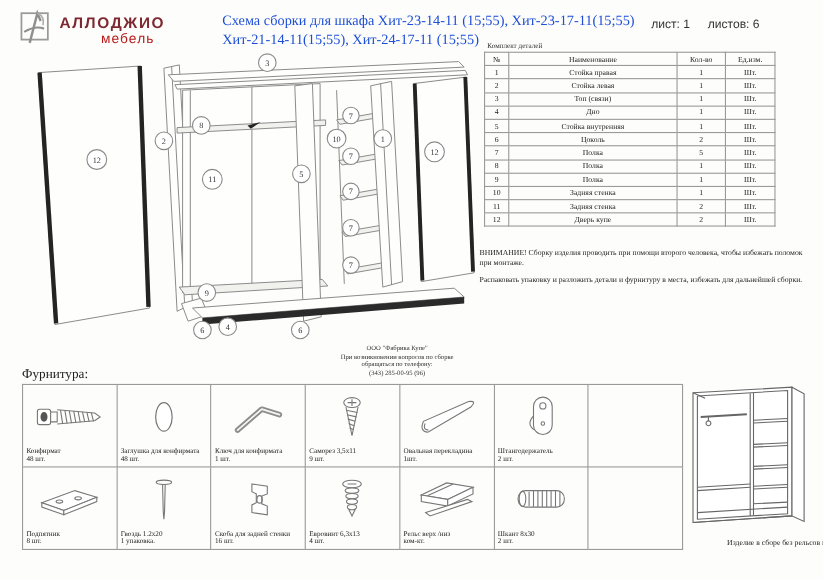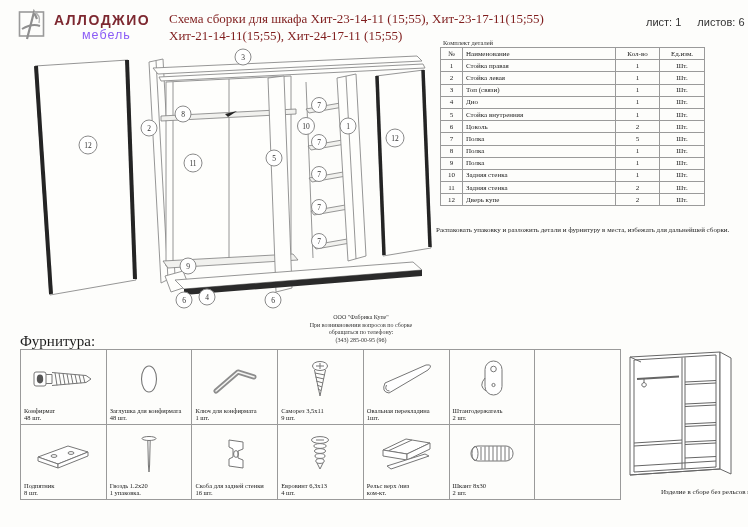--- a/index.html
+++ b/index.html
@@ -9,51 +9,51 @@
     position:relative; width:748px; height:527px; overflow:hidden;
     background:#fdfdfb; font-family:"Liberation Serif", serif; color:#222;
   }
   
   .logo { position:absolute; left:18px; top:9px; display:flex; align-items:flex-start; }
   .logo-mark { width:27px; height:33px; margin-right:9px; }
   .logo-text { line-height:1; padding-top:4px; }
   .brand { font-family:"Liberation Sans", sans-serif; font-weight:bold; font-size:14px;
            letter-spacing:1.5px; color:#7d2830; }
   .brand-sub { font-family:"Liberation Sans", sans-serif; font-size:12.5px; letter-spacing:1px;
-           color:#8b5cf6; margin-top:2px; padding-left:28px; }
-  .title { position:absolute; left:169px; top:10px; width:440px;
-           font-size:13px; line-height:17px; color:#7f1d1d; }
-  .sheetinfo { position:absolute; left:646px; top:16px; font-family:"Liberation Sans", sans-serif;
+           color:#b91c1c; text-align:center; margin-top:2px; padding-left:28px; }
+  .title { position:absolute; left:202px; top:10px; width:440px;
+           font-size:13px; line-height:17px; color:#1d4ed8; }
+  .sheetinfo { position:absolute; left:592px; top:16px; font-family:"Liberation Sans", sans-serif;
            font-size:11px; color:#333; display:flex; gap:16px; white-space:nowrap; }
   
   .parts-caption { position:absolute; left:443px; top:39px; font-size:6.5px; color:#333; }
   .parts { position:absolute; left:440px; top:47px; width:264px; border-collapse:collapse;
            font-size:7px; color:#222; table-layout:fixed; }
   .parts th, .parts td { border:0.7px solid #9a9a9a; padding:1px 3px; height:12.2px;
            font-weight:normal; overflow:hidden; white-space:nowrap; }
   .parts .c { text-align:center; }
-  .parts .l { text-align:left; }
+  .parts .l { text-align:center; }
   
   .notes { position:absolute; left:436px; top:226px; width:306px; font-size:7px;
            line-height:8.6px; color:#1c1c1c; }
   .notes p { margin-bottom:7px; }
   
   .diagram { position:absolute; left:25px; top:46px; }
   .co { fill:#ffffff; stroke:#8a8a8a; stroke-width:1; }
   .cot { font-family:"Liberation Serif", serif; font-size:7.5px; fill:#333;
          text-anchor:middle; }
   .ln { stroke:#8a8a8a; stroke-width:0.9; fill:none; }
   .panel { fill:#fefefc; stroke:#8a8a8a; stroke-width:0.9; }
   .shelfp { fill:#f1f1ee; stroke:#7d7d7d; stroke-width:0.8; }
   .darkedge { stroke:#242424; }
   
   .factory { position:absolute; left:283px; top:314px; width:156px; text-align:center;
              font-size:6px; line-height:7.6px; color:#333; }
   
-  .hw-caption { position:absolute; left:20px; top:333px; font-size:15px; color:#1d1d1d; }
+  .hw-caption { position:absolute; left:20px; top:333px; font-size:12px; color:#1d1d1d; }
   .hw-grid { position:absolute; left:20px; top:349px; width:601px; height:151px;
              display:grid; grid-template-columns:repeat(7,1fr); grid-template-rows:1fr 1fr;
              border-top:1px solid #9a9a9a; border-left:1px solid #9a9a9a; background:#fdfdfb; }
   .hw-cell { border-right:1px solid #9a9a9a; border-bottom:1px solid #9a9a9a;
              display:flex; flex-direction:column; padding:2px 3px; }
   .hw-icon { flex:1; display:flex; align-items:center; justify-content:center; }
   .hw-name { font-size:6.5px; line-height:7.6px; color:#1c1c1c; }
   .hw-qty  { font-size:6.5px; line-height:7.6px; color:#1c1c1c; }
   .hwsvg * { vector-effect:non-scaling-stroke; }
   
@@ -173,20 +173,21 @@
     <tr>
           <td class="c">12</td>
           <td class="l">Дверь купе</td>
           <td class="c">2</td>
           <td class="c">Шт.</td>
         </tr>
   </tbody>
     </table>
 
   <div class="notes">
+    <p>ВНИМАНИЕ! Сборку изделия проводить при помощи второго человека, чтобы избежать поломок при монтаже.</p>
     <p style="margin-bottom:0">Распаковать упаковку и разложить детали и фурнитуру в места, избежать для дальнейшей сборки.</p>
   </div>
 
   <svg class="diagram" width="410" height="268" viewBox="0 0 410 268">
 
     <g>
       <polygon class="panel" points="10,20 103,14 111,234 25,249"></polygon>
       <line x1="11" y1="20" x2="26" y2="248" class="darkedge" stroke-width="4"></line>
       <line x1="102" y1="14" x2="110" y2="233" class="darkedge" stroke-width="4"></line>
     </g>

